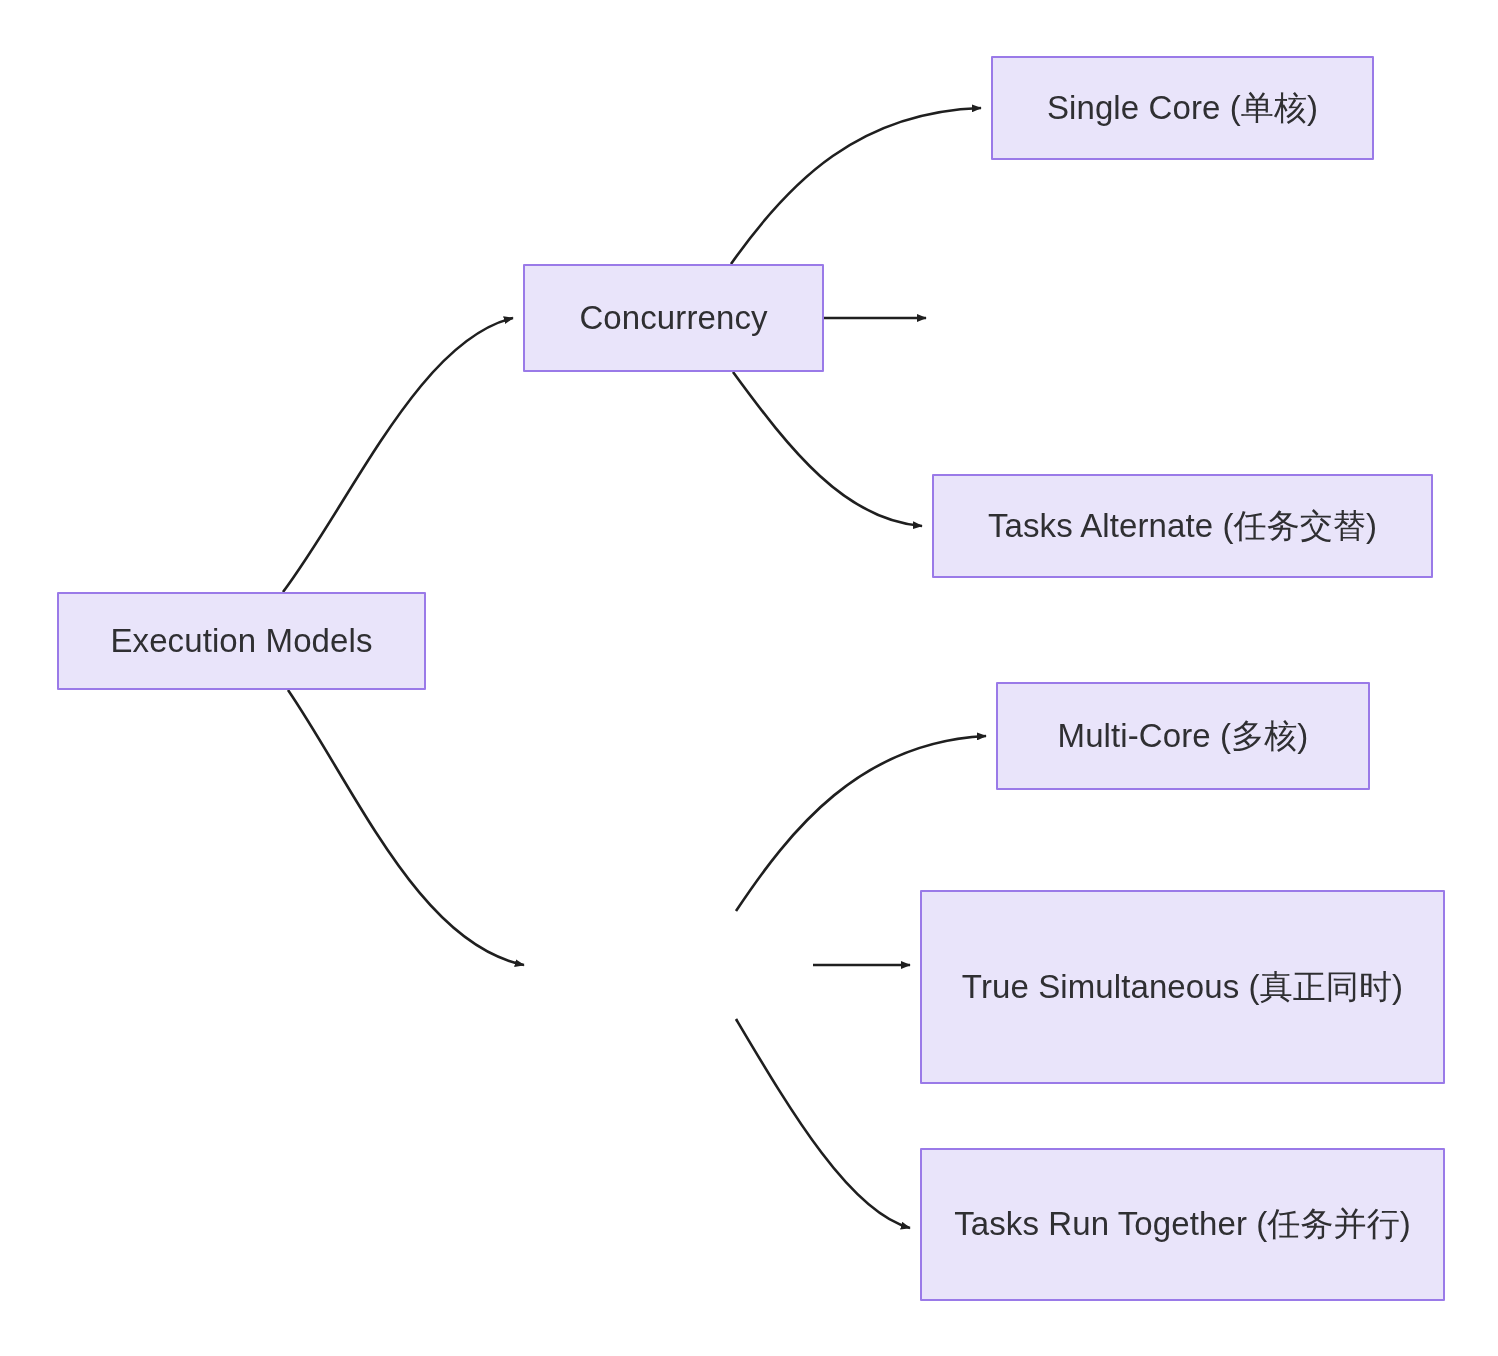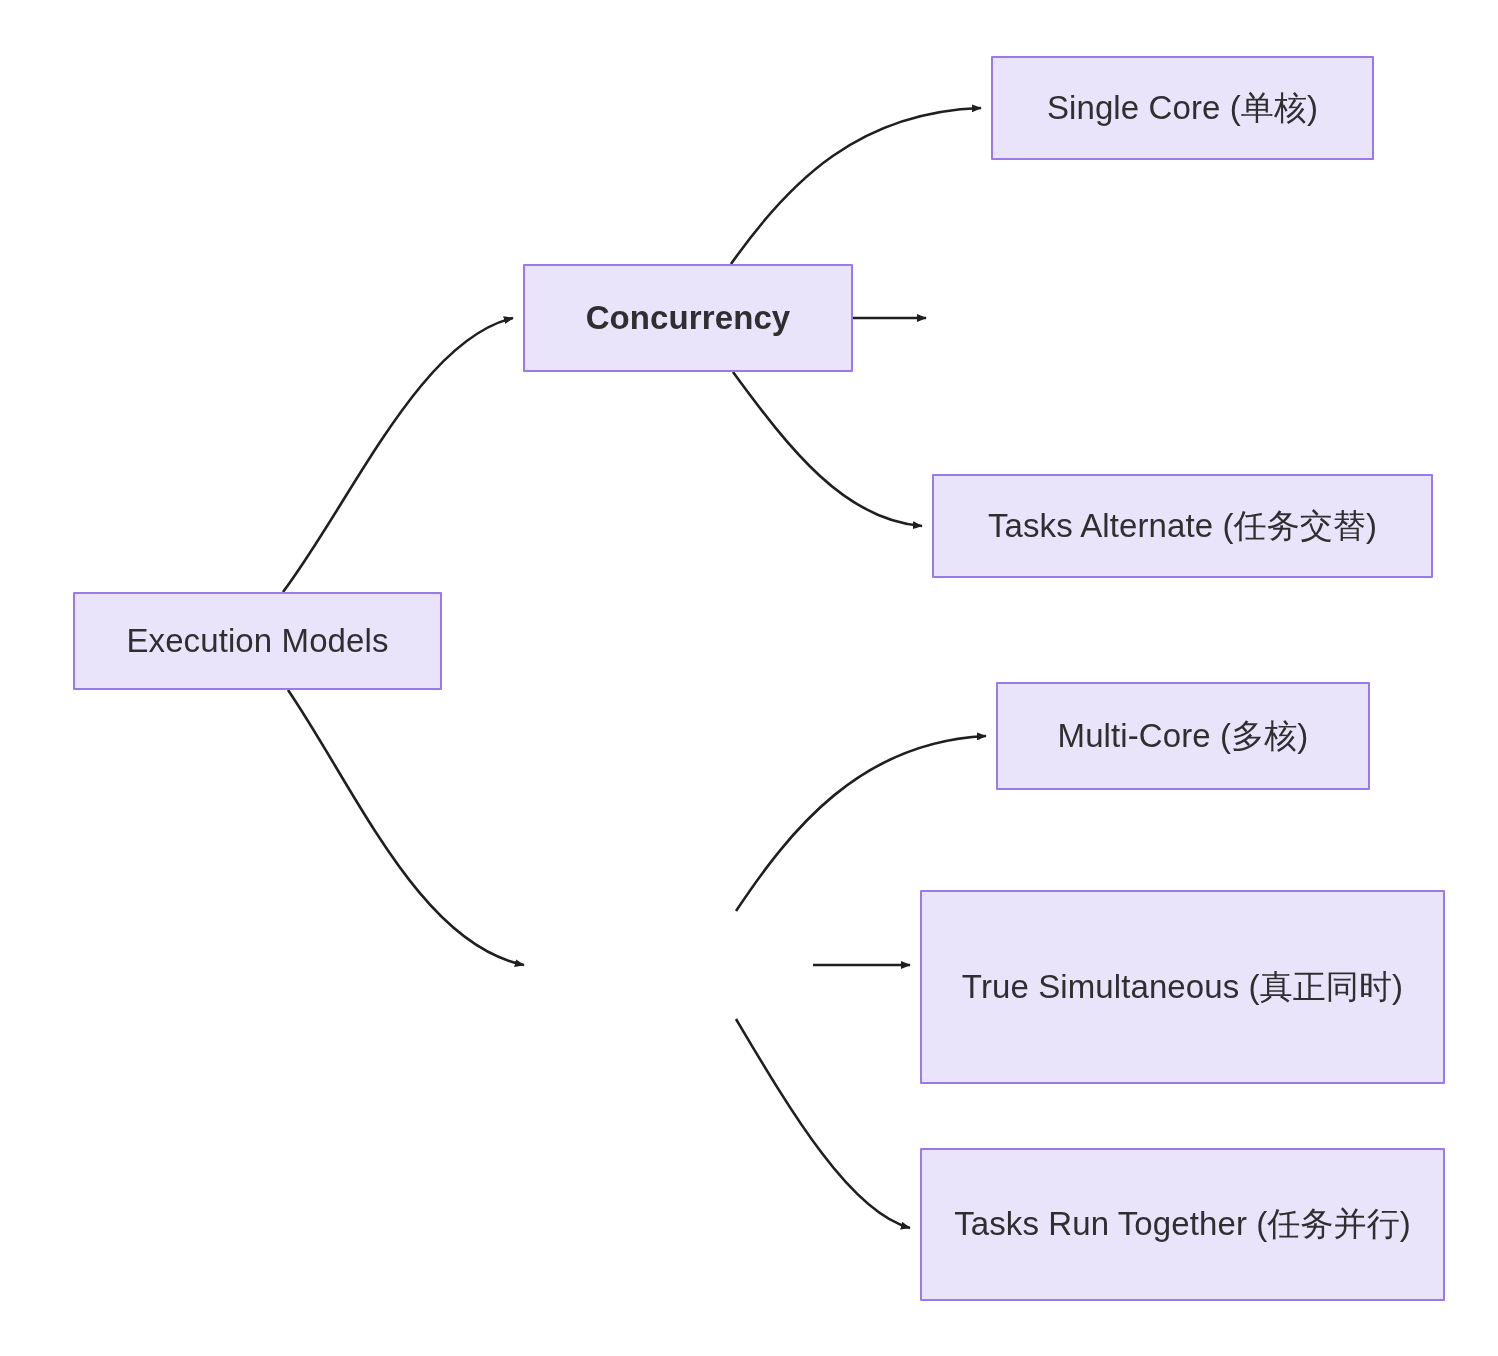--- a/index.html
+++ b/index.html
@@ -39,22 +39,22 @@
     color: #2f2f32;
     font-size: 33px;
     line-height: 1.42;
     letter-spacing: 0.1px;
     padding: 4px 16px;
   }
   .node .label {
     display: block;
     width: 100%;
   }
-  .node-root        { left: 57px;  top: 592px;  width: 369px; height: 98px; margin-left: 16px; }
-  .node-concurrency { left: 523px; top: 264px;  width: 330px; height: 108px; font-weight: bold; }
+  .node-root        { left: 57px;  top: 592px;  width: 369px; height: 98px; }
+  .node-concurrency { left: 523px; top: 264px;  width: 301px; height: 108px; }
   .node-parallelism { left: 534px; top: 911px;  width: 279px; height: 108px; }
   .node-single-core { left: 991px; top: 56px;   width: 383px; height: 104px; }
   .node-time-slice  { left: 936px; top: 264px;  width: 494px; height: 108px; }
   .node-alternate   { left: 932px; top: 474px;  width: 501px; height: 104px; }
   .node-multi-core  { left: 996px; top: 682px;  width: 374px; height: 108px; }
   .node-true-sim    { left: 920px; top: 890px;  width: 525px; height: 194px; }
   .node-run-together{ left: 920px; top: 1148px; width: 525px; height: 153px; }
 </style>
 </head>
 <body>

